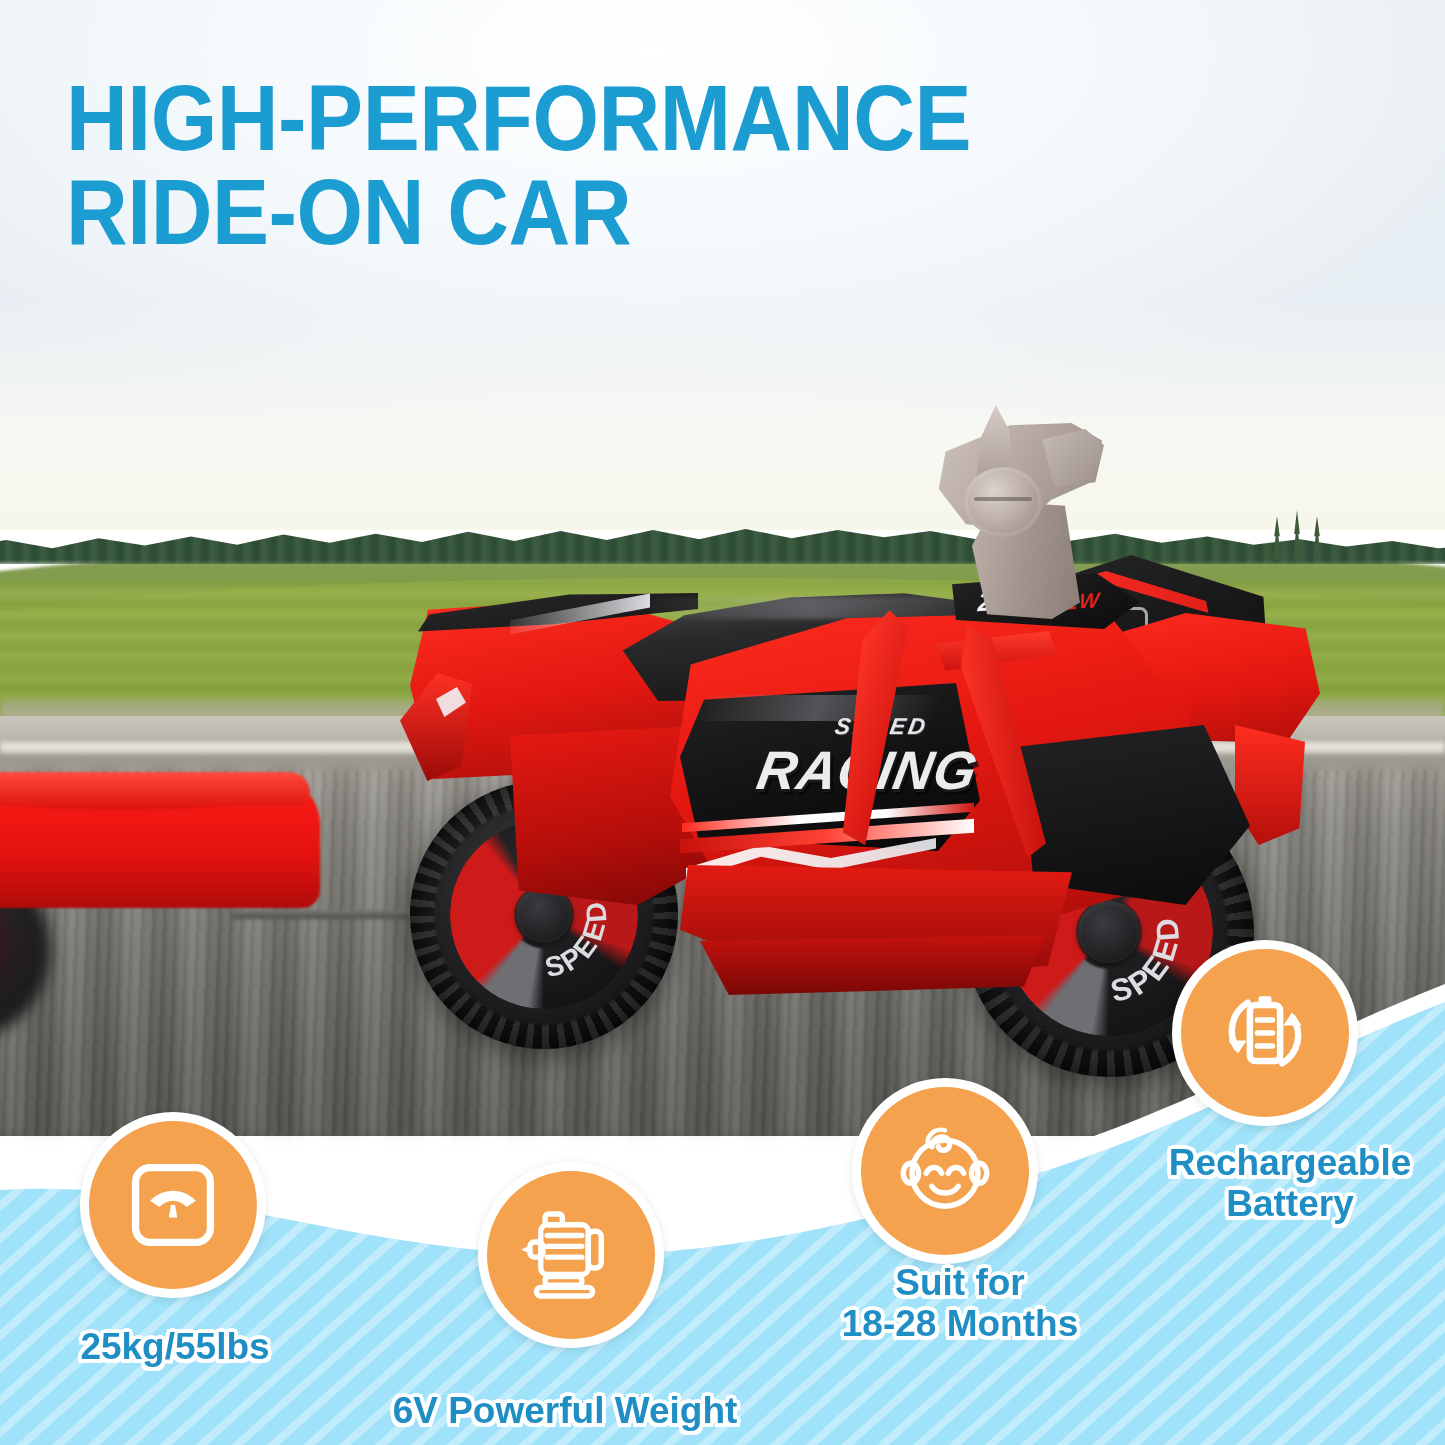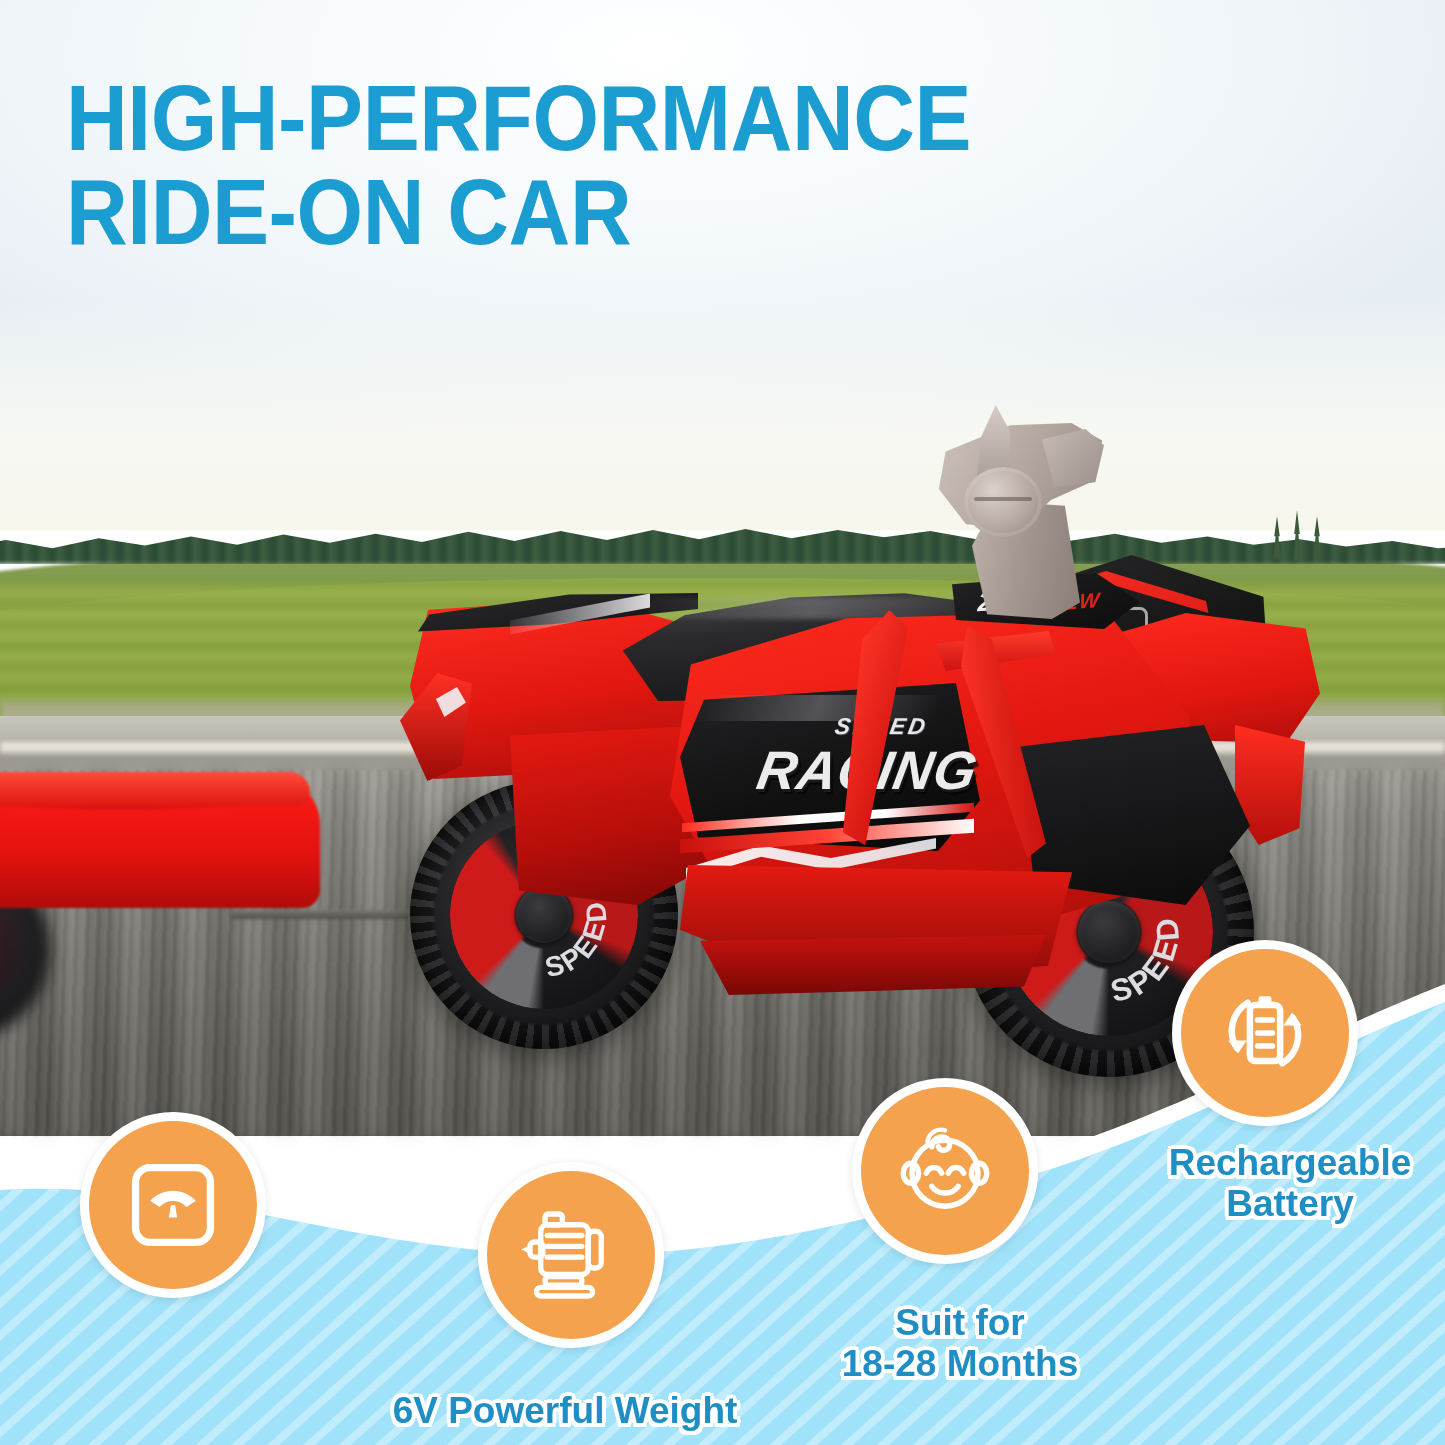--- a/index.html
+++ b/index.html
@@ -252,21 +252,21 @@
 
   .blabel{position:absolute;z-index:72;text-align:center;
     font-family:"Liberation Sans",sans-serif;font-weight:bold;
     font-size:37px;line-height:1.12;color:#1f8ec4;
     text-shadow:
       -3px -3px 0 #fff, 3px -3px 0 #fff, -3px 3px 0 #fff, 3px 3px 0 #fff,
       -4px 0 0 #fff, 4px 0 0 #fff, 0 -4px 0 #fff, 0 4px 0 #fff,
       -3px 4px 0 #fff, 3px 4px 0 #fff;}
   .l1{left:0px;top:1326px;width:350px;}
   .l2lbl{left:370px;top:1390px;width:390px;}
-  .l3{left:790px;top:1302px;width:340px;}
+  .l3{left:790px;top:1262px;width:340px;}
   .l4{left:1130px;top:1142px;width:320px;}
 </style>
 </head>
 <body>
 
 <div id="stage">
 
   <div class="sky"></div>
   <div class="sky-haze"></div>
 
@@ -451,20 +451,21 @@
       <line x1="43" y1="50" x2="57" y2="50" stroke="#fff" stroke-width="5" stroke-linecap="round"></line>
       <line x1="43" y1="62" x2="57" y2="62" stroke="#fff" stroke-width="5" stroke-linecap="round"></line>
       <path d="M24 64 A30 30 0 0 1 34 22" fill="none" stroke="#fff" stroke-width="6" stroke-linecap="round"></path>
       <path d="M16 57 L25 69 L33 57 Z" fill="#fff"></path>
       <path d="M76 36 A30 30 0 0 1 66 78" fill="none" stroke="#fff" stroke-width="6" stroke-linecap="round"></path>
       <path d="M84 43 L75 31 L67 43 Z" fill="#fff"></path>
     </svg>
   </div>
 
   <div class="blabel l1">
+    <div>25kg/55lbs</div>
   </div>
   <div class="blabel l2lbl">
     <div>6V Powerful Weight</div>
   </div>
   <div class="blabel l3">
     <div>Suit for</div>
     <div>18-28 Months</div>
   </div>
   <div class="blabel l4">
     <div>Rechargeable</div>

